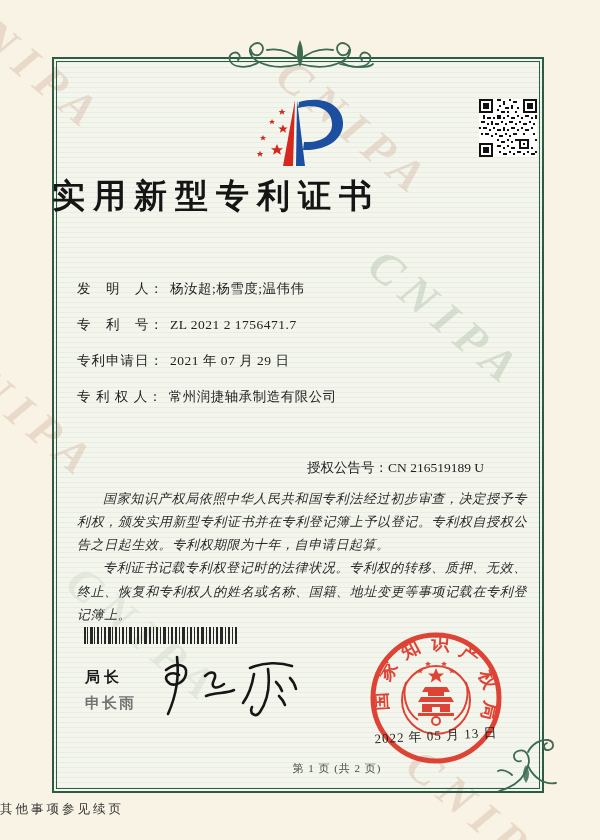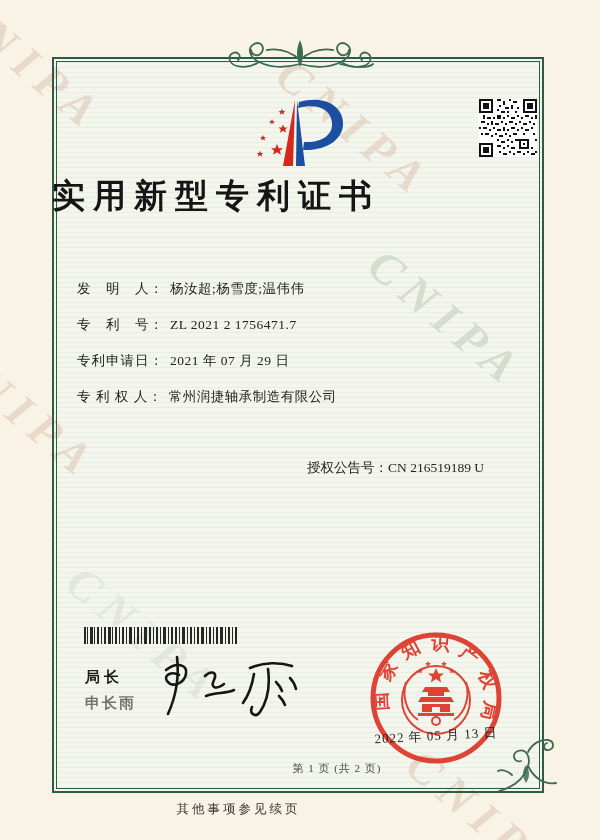--- a/index.html
+++ b/index.html
@@ -49,21 +49,21 @@
   .signer-name  { position:absolute; left:85px; top:694px; font-size:15px; font-weight:600;
                   color:#737373; letter-spacing:2px; }
   .signature { position:absolute; left:148px; top:650px; }
 
   .seal { position:absolute; left:366px; top:628px; opacity:0.92; }
   .seal-date { position:absolute; left:366px; top:727px; width:140px; text-align:center;
                font-size:13px; color:#1f1f1f; letter-spacing:1px; transform:rotate(-3deg); }
 
   .page-no { position:absolute; left:52px; top:761px; width:570px; text-align:center;
              font-size:11px; color:#41503f; letter-spacing:1px; }
-  .cont-note { position:absolute; left:0; top:801px; width:477px; text-align:center;
+  .cont-note { position:absolute; left:0; top:801px; width:477px; 
                font-size:12.5px; color:#333; letter-spacing:3px; }
 
   .ornament-top { position:absolute; left:215px; top:30px; z-index:2; }
   .ornament-br  { position:absolute; left:497px; top:734px; z-index:2; }
 </style>
 </head>
 <body>
 
 <div class="page">
 
@@ -230,20 +230,24 @@
     <div class="field" style="top:352px;">
       <span class="lbl">专利申请日：</span><span class="val">2021 年 07 月 29 日</span>
     </div>
     <div class="field" style="top:388px;">
       <span class="lbl">专 利 权 人：</span><span class="val">常州润捷轴承制造有限公司</span>
     </div>
     <div class="field2" style="top:459px;">
       <span class="lbl">授权公告号：</span><span class="val">CN 216519189 U</span>
     </div>
 
+    <div class="body-text">
+      <p>国家知识产权局依照中华人民共和国专利法经过初步审查，决定授予专利权，颁发实用新型专利证书并在专利登记簿上予以登记。专利权自授权公告之日起生效。专利权期限为十年，自申请日起算。</p>
+      <p>专利证书记载专利权登记时的法律状况。专利权的转移、质押、无效、终止、恢复和专利权人的姓名或名称、国籍、地址变更等事项记载在专利登记簿上。</p>
+    </div>
 
     <svg class="barcode" width="156" height="17" viewBox="0 0 156 17" shape-rendering="crispEdges">
       <g fill="#262626">
         <rect x="0" width="2" height="17"></rect>
           <rect x="3" width="1" height="17"></rect>
           <rect x="6" width="3" height="17"></rect>
           <rect x="10" width="1" height="17"></rect>
         <rect x="13" width="2" height="17"></rect>
           <rect x="17" width="1" height="17"></rect>
           <rect x="20" width="2" height="17"></rect>

